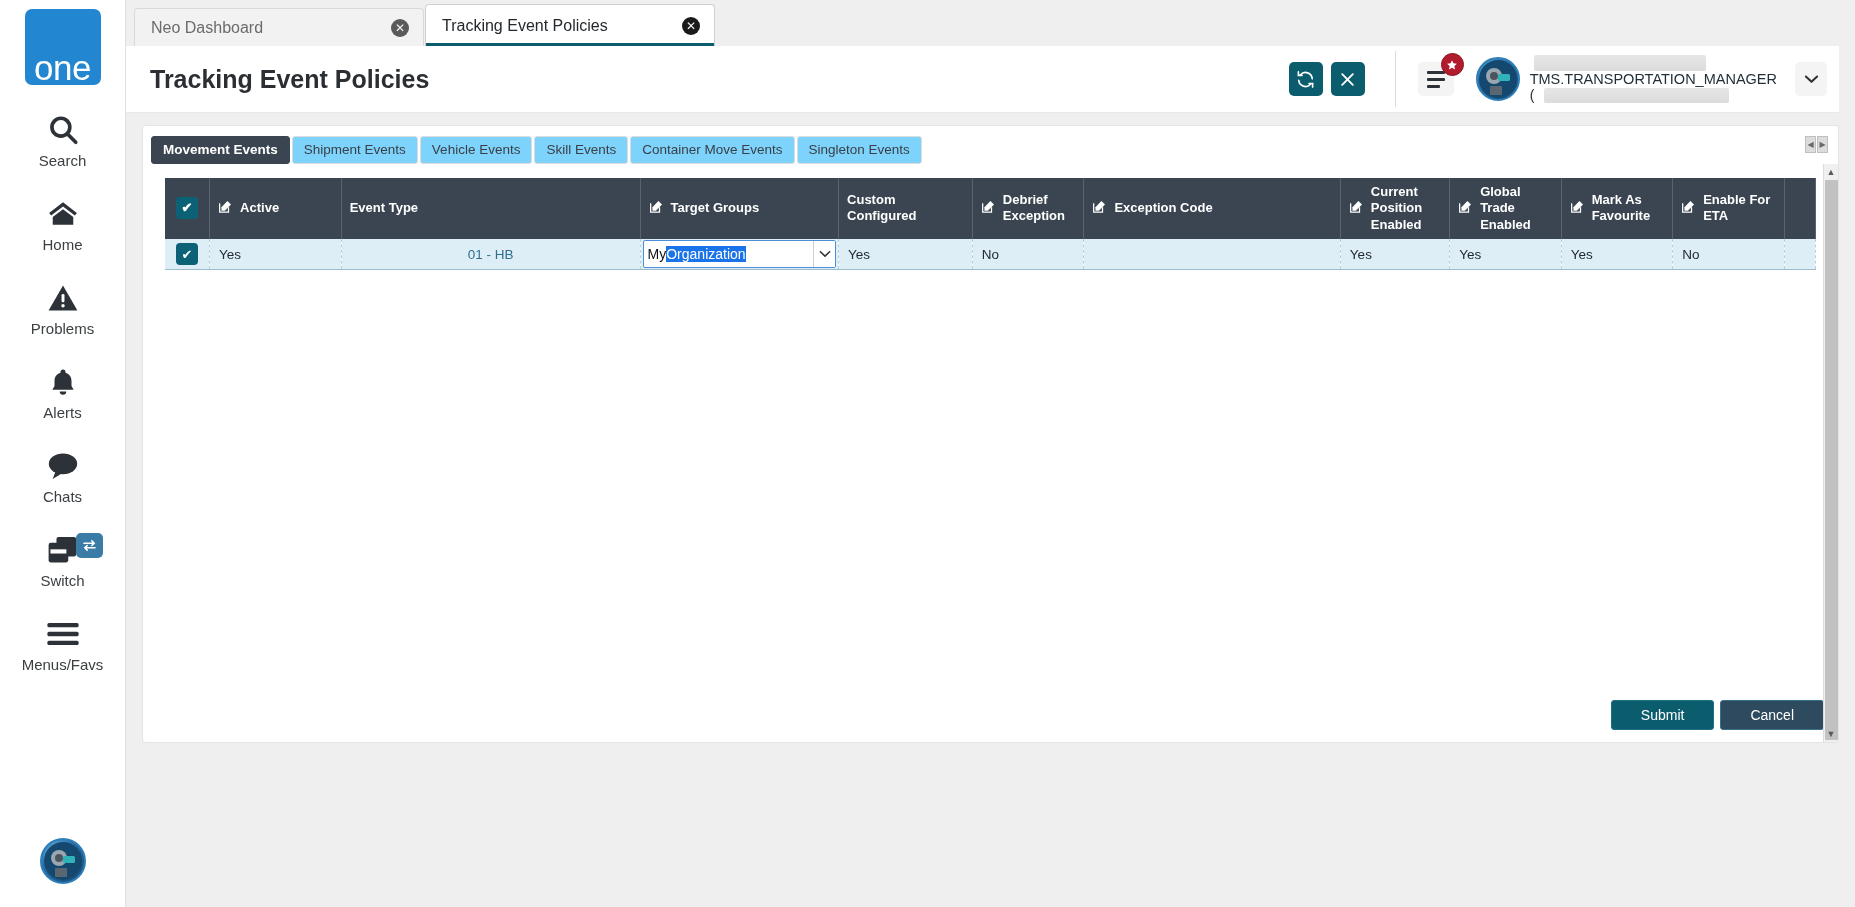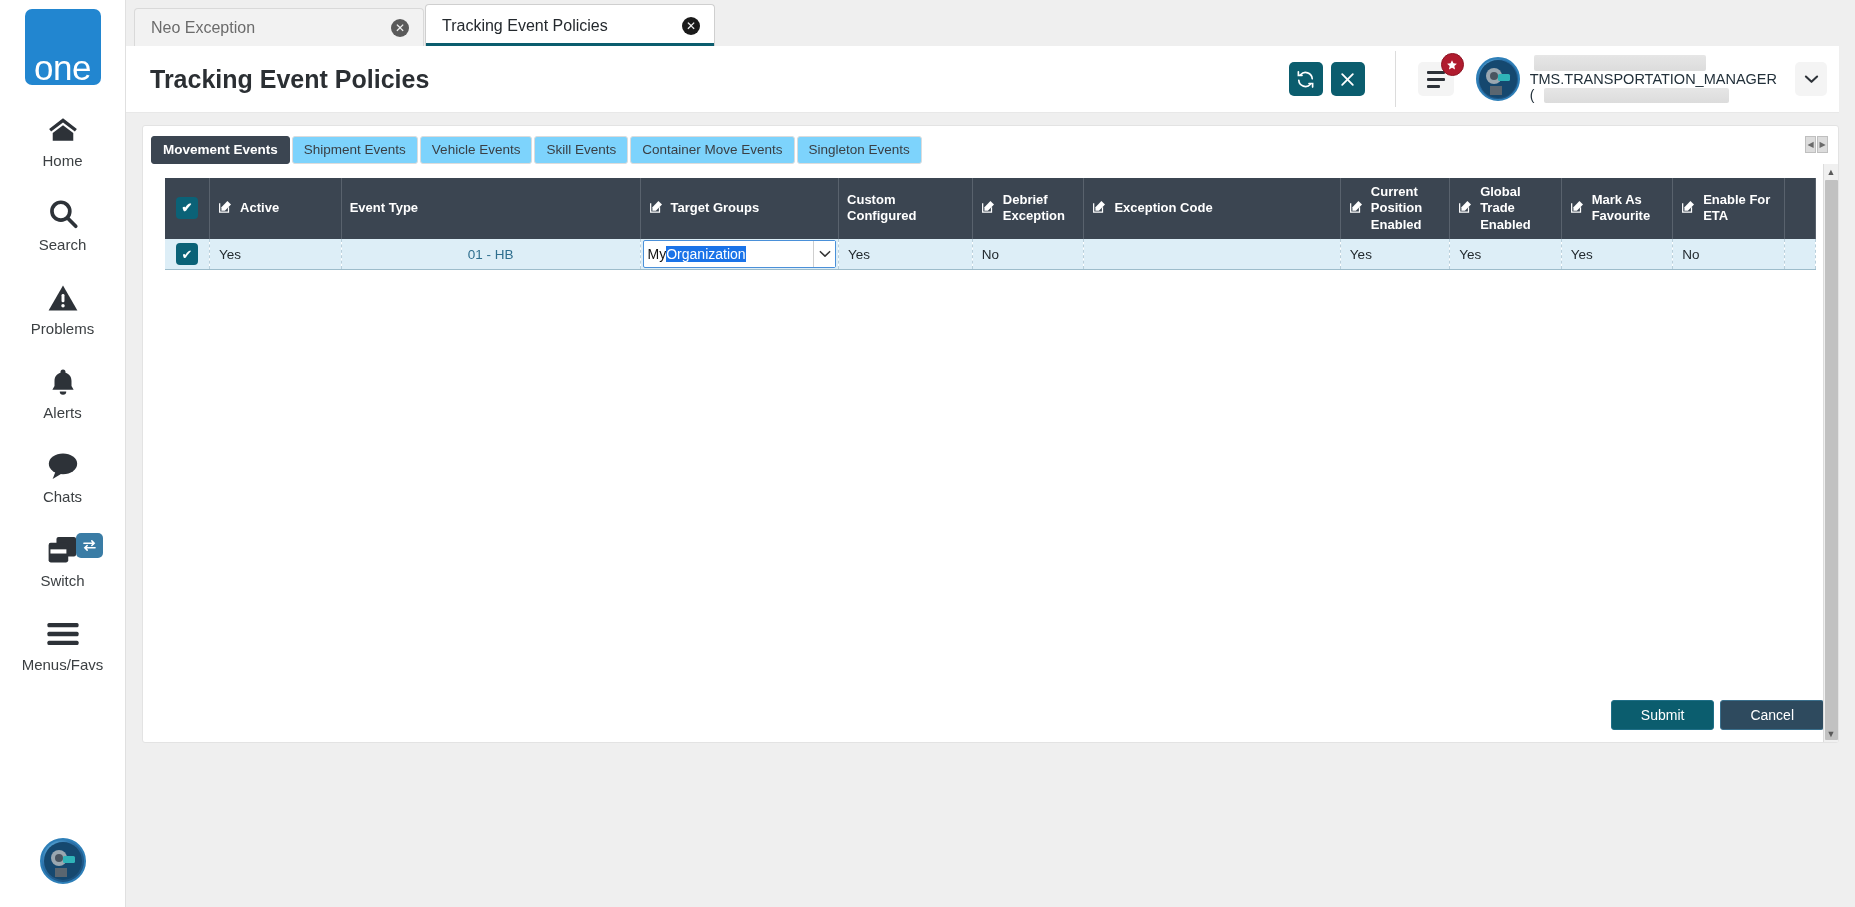--- a/index.html
+++ b/index.html
@@ -244,36 +244,36 @@
 </head>
 <body>
 
 <div class="sidebar">
   <div class="logo">
     <span class="logo-text">one</span>
   </div>
 
   <div class="nav-item">
     <div class="nav-icon">
+      <svg width="34" height="34" viewBox="0 0 24 24" fill="none" stroke="#2d3238" stroke-width="2.6">
+        <circle cx="10.5" cy="10" r="6.3"></circle>
+          <line x1="15.2" y1="14.8" x2="21" y2="20.6" stroke-linecap="round"></line>
+      </svg>
+    </div>
+    <div class="nav-label">Search</div>
+  </div>
+
+  <div class="nav-item">
+    <div class="nav-icon">
       <svg width="34" height="32" viewBox="0 0 24 24" fill="#2d3238">
         <path d="M12 3.2 1.6 11.2l1.5 1.9L12 6.3l8.9 6.8 1.5-1.9z"></path>
         <path d="M12 8.4 4.3 14.3V20h15.4v-5.7z"></path>
       </svg>
     </div>
     <div class="nav-label">Home</div>
-  </div>
-
-  <div class="nav-item">
-    <div class="nav-icon">
-      <svg width="34" height="34" viewBox="0 0 24 24" fill="none" stroke="#2d3238" stroke-width="2.6">
-        <circle cx="10.5" cy="10" r="6.3"></circle>
-          <line x1="15.2" y1="14.8" x2="21" y2="20.6" stroke-linecap="round"></line>
-      </svg>
-    </div>
-    <div class="nav-label">Search</div>
   </div>
 
   <div class="nav-item">
     <div class="nav-icon">
       <svg width="34" height="32" viewBox="0 0 24 24" fill="#2d3238">
         <path d="M12 2.6 1.2 21.4h21.6z"></path>
         <rect x="10.9" y="9" width="2.2" height="6.2" fill="#ffffff" rx="1"></rect>
         <circle cx="12" cy="17.8" r="1.3" fill="#ffffff"></circle>
       </svg>
     </div>
@@ -336,21 +336,21 @@
       <rect x="20" y="15" width="12" height="7" rx="1.5" fill="#2fb3b8"></rect>
       <path d="M12 27h12v9H12z" fill="#5a6670"></path>
     </svg>
   </div>
 </div>
 
 <div class="main">
 
   <div class="tabstrip">
     <div class="btab">
-      <span class="btab-label">Neo Exception</span>
+      <span class="btab-label">Neo Dashboard</span>
       <span class="tab-close">✕</span>
     </div>
     <div class="btab active">
       <span class="btab-label">Tracking Event Policies</span>
       <span class="tab-close">✕</span>
     </div>
   </div>
 
   <div class="page-header">
     <div class="page-title">Tracking Event Policies</div>

